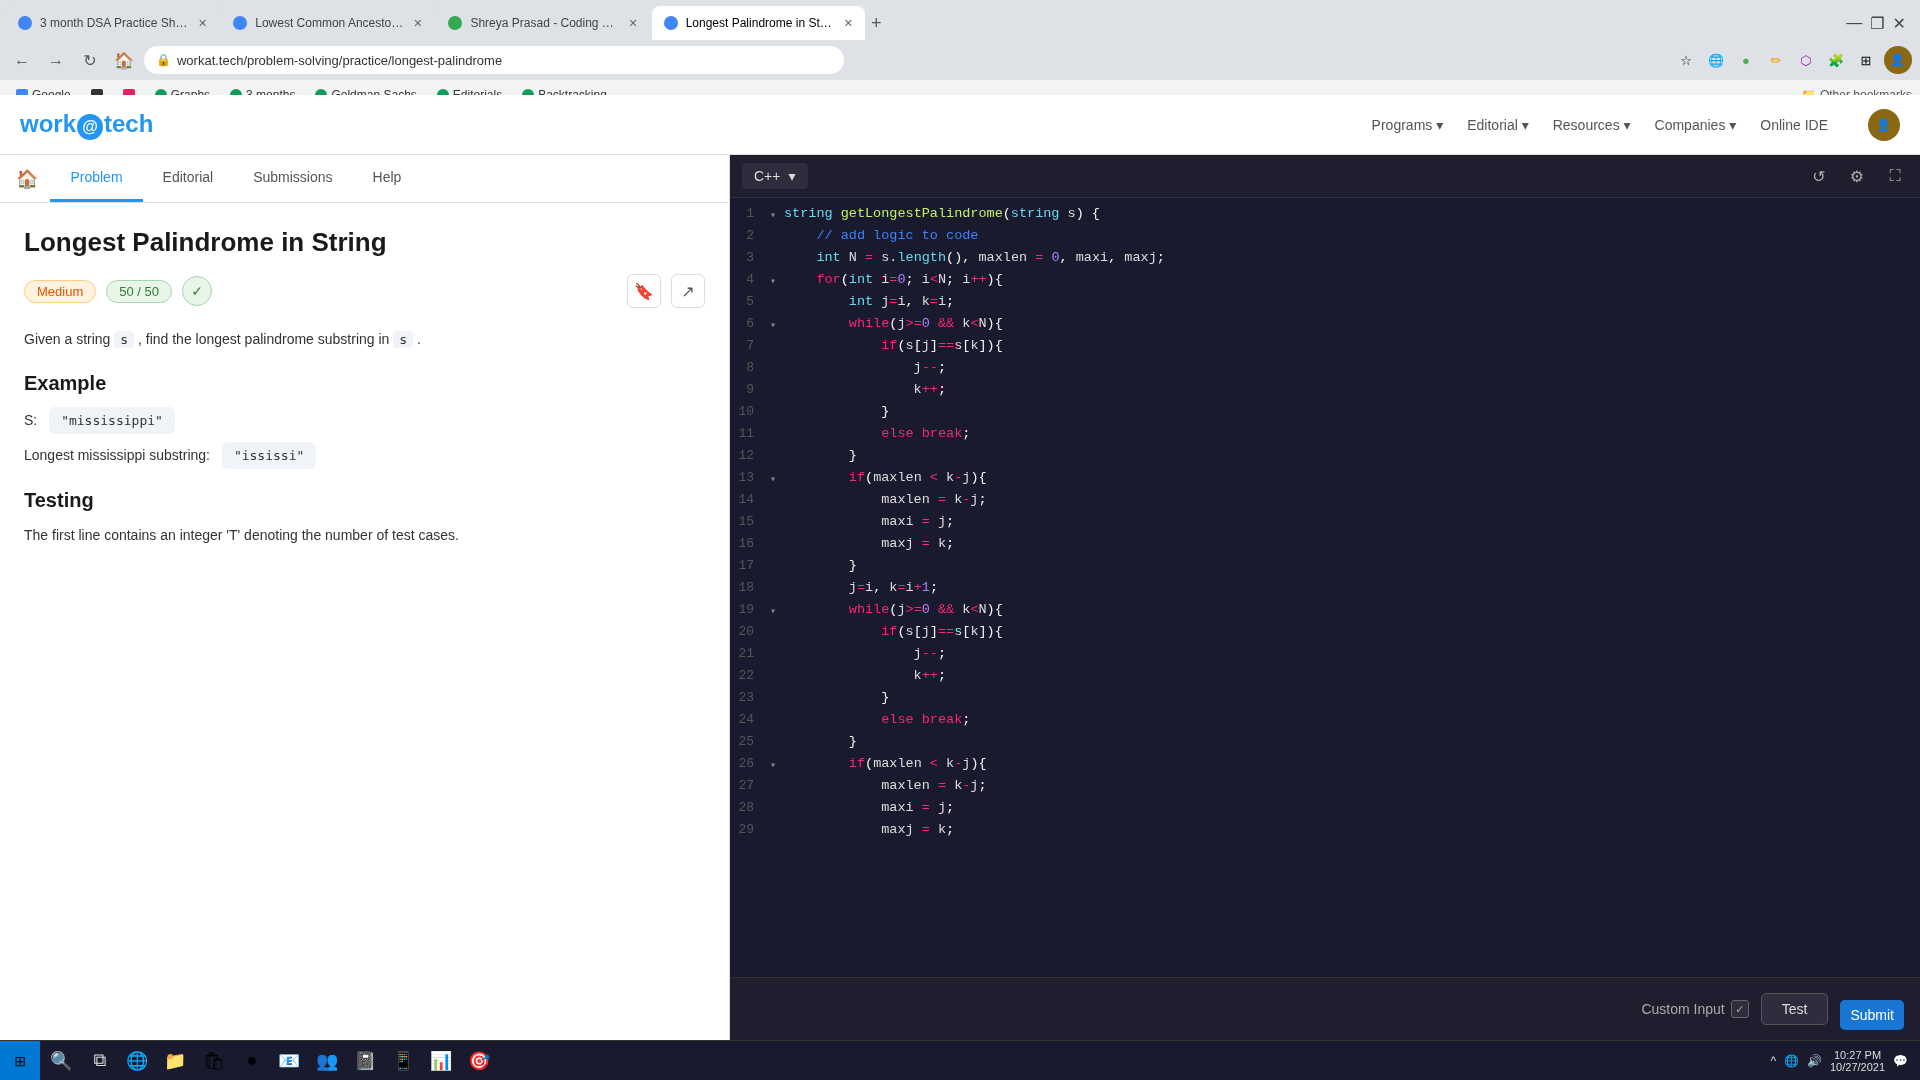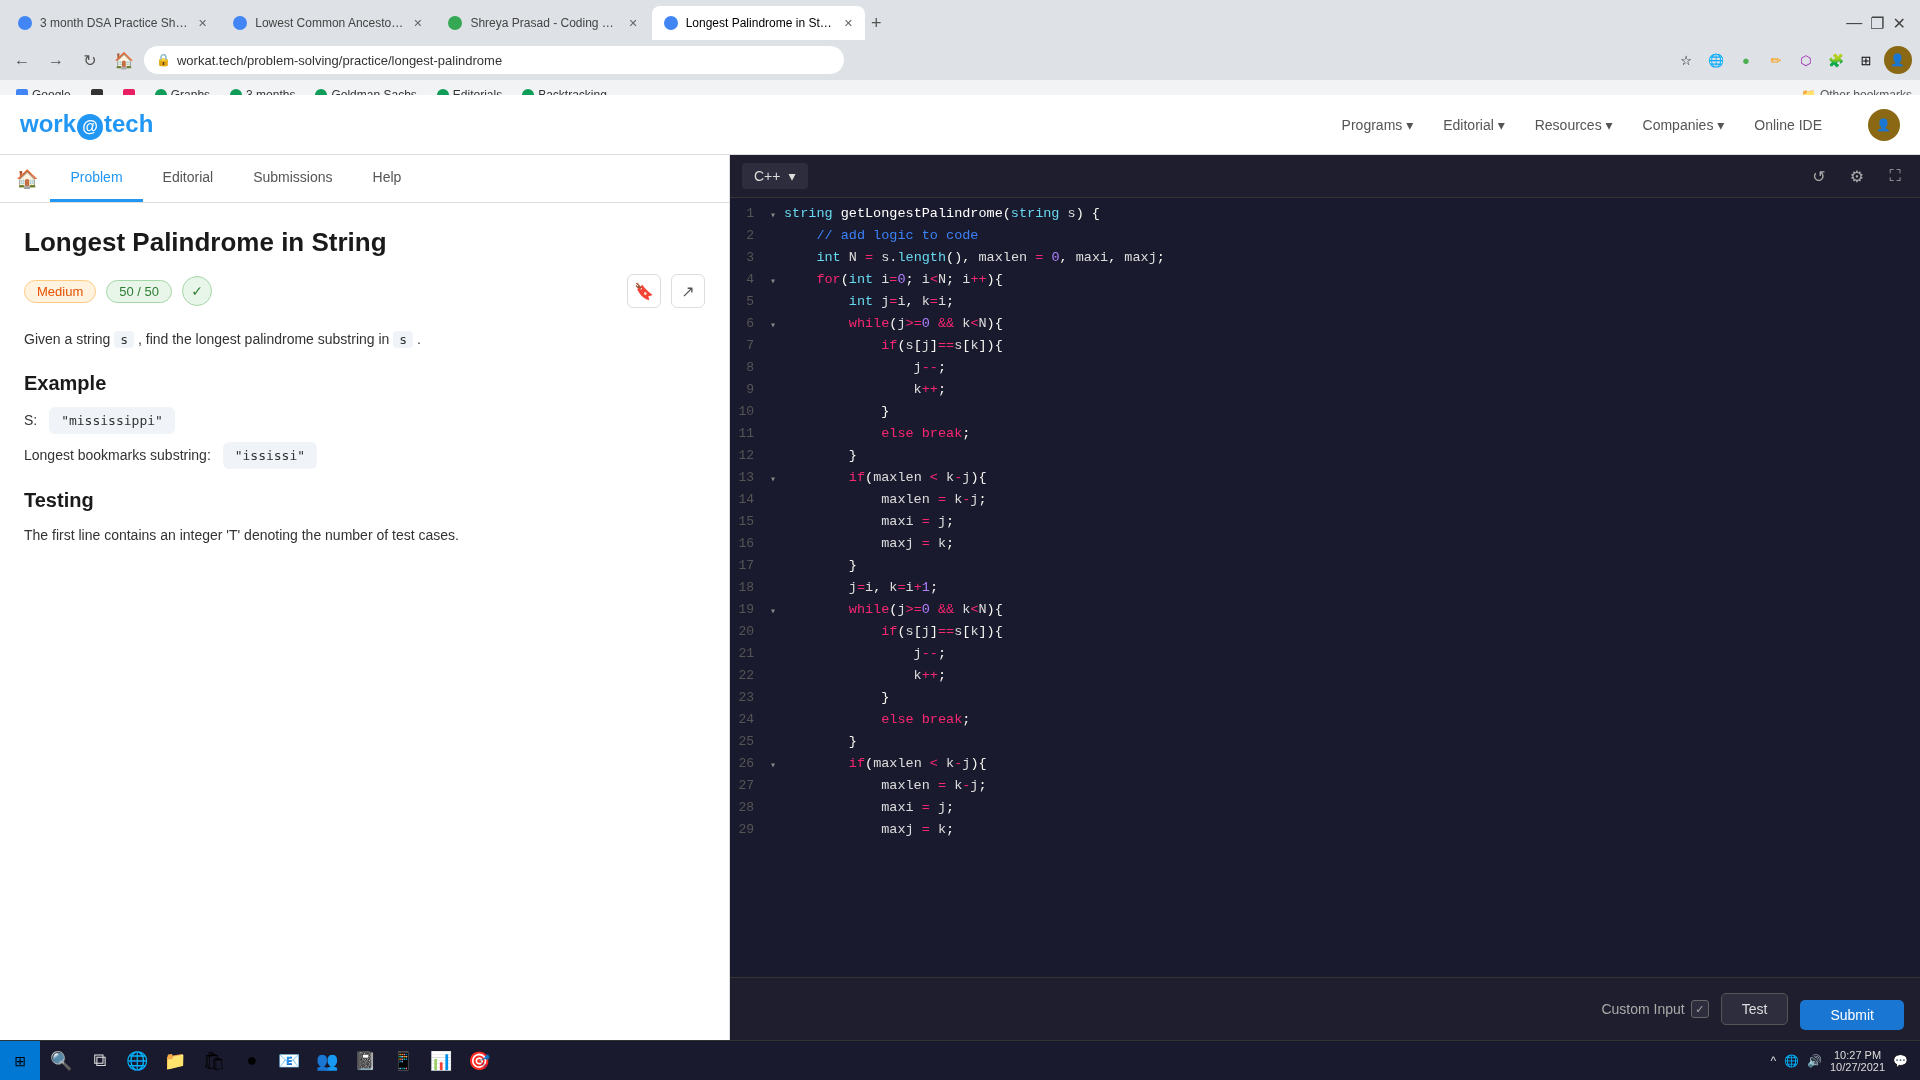--- a/index.html
+++ b/index.html
@@ -36,21 +36,21 @@
     .bm-circle { background: #0f9d58; border-radius: 50%; }
     .other-bookmarks { margin-left: auto; font-size: 12px; color: #555; display: flex; align-items: center; gap: 4px; }
 
     
     .page { display: flex; flex-direction: column; height: calc(1080px - 95px - 40px); }
 
     
     .top-nav { height: 60px; display: flex; align-items: center; padding: 0 20px; border-bottom: 1px solid #ddd; background: #fff; }
     .logo { font-size: 24px; font-weight: bold; color: #333; margin-right: auto; }
     .logo span { color: #2196f3; }
-    .nav-links { display: flex; gap: 30px; }
+    .nav-links { display: flex; gap: 24px; }
     .nav-link { font-size: 14px; color: #555; cursor: pointer; display: flex; align-items: center; gap: 4px; }
     .nav-avatar { width: 32px; height: 32px; border-radius: 50%; background: #8b6914; display: flex; align-items: center; justify-content: center; color: white; font-size: 12px; margin-left: 16px; }
 
     
     .main-content { display: flex; flex: 1; overflow: hidden; }
 
     
     .left-panel { width: 730px; flex-shrink: 0; display: flex; flex-direction: column; border-right: 1px solid #ddd; overflow: hidden; }
 
     .tabs-row { display: flex; align-items: center; border-bottom: 1px solid #ddd; padding: 0 16px; background: #fff; }
@@ -86,21 +86,21 @@
     .code-editor { flex: 1; overflow-y: auto; background: #1a1a2e; padding: 8px 0; font-family: 'Courier New', Courier, monospace; font-size: 13.5px; }
     .code-line { display: flex; align-items: flex-start; min-height: 22px; padding: 0 4px; }
     .line-num { width: 36px; text-align: right; color: #555; padding-right: 16px; flex-shrink: 0; user-select: none; font-size: 13px; }
     .line-arrow { width: 14px; color: #888; flex-shrink: 0; font-size: 10px; padding-top: 3px; }
     .line-content { color: #ddd; white-space: pre; }       
 
     .editor-footer { display: flex; align-items: center; justify-content: flex-end; padding: 10px 16px; background: #1e1e2e; border-top: 1px solid #333; gap: 12px; }
     .custom-input-label { color: #aaa; font-size: 14px; display: flex; align-items: center; gap: 6px; }
     .custom-input-check { width: 18px; height: 18px; border: 1px solid #666; background: #2d2d3d; border-radius: 3px; display: flex; align-items: center; justify-content: center; color: #aaa; font-size: 11px; cursor: pointer; }
     .btn-test { background: #2d2d3d; color: #ddd; border: 1px solid #555; padding: 7px 20px; border-radius: 5px; font-size: 14px; cursor: pointer; }
-    .btn-submit { background: #1976d2; color: #fff; border: none; padding: 7px 30px; border-radius: 5px; font-size: 14px; cursor: pointer; font-weight: 500; margin-top: 12px; }
+    .btn-submit { background: #1976d2; color: #fff; border: none; padding: 7px 10px; border-radius: 5px; font-size: 14px; cursor: pointer; font-weight: 500; margin-top: 12px; }
 
     
     .taskbar { height: 40px; background: #1a1a2e; display: flex; align-items: center; position: fixed; bottom: 0; left: 0; right: 0; z-index: 100; border-top: 1px solid #333; }
     .taskbar-start { width: 40px; height: 40px; display: flex; align-items: center; justify-content: center; background: #0078d4; cursor: pointer; }
     .taskbar-icons { display: flex; gap: 2px; padding: 0 4px; }
     .taskbar-icon { width: 36px; height: 36px; display: flex; align-items: center; justify-content: center; cursor: pointer; border-radius: 4px; font-size: 18px; }
     .taskbar-right { margin-left: auto; display: flex; align-items: center; gap: 8px; padding-right: 12px; color: #ddd; font-size: 12px; }
     .taskbar-time { display: flex; flex-direction: column; align-items: center; font-size: 11px; color: #ddd; }
 
     
@@ -247,21 +247,21 @@
 
 
         <div class="section-title">Example</div>
 
         <div class="example-block">
           <p class="example-label">
             <span>S:</span>
             <code class="code-block" style="margin-left:8px;">"mississippi"</code>
           </p>
           <p class="example-label" style="margin-top:8px;">
-            <span>Longest bookmarks substring:</span>
+            <span>Longest mississippi substring:</span>
             <code class="code-block" style="margin-left:8px;">"ississi"</code>
           </p>
         </div>
 
         <div class="section-title">Testing</div>
 
 
         <p class="problem-text">The first line contains an integer 'T' denoting the number of test cases.</p>
       </div>
     </div>
@@ -276,21 +276,21 @@
           <span class="editor-tool">↺</span>
           <span class="editor-tool">⚙</span>
           <span class="editor-tool">⛶</span>
         </div>
       </div>
 
       <div class="code-editor" id="code-editor-lines">
       <div class="code-line">
             <span class="line-num">1</span>
             <span class="line-arrow">▾</span>
-            <span class="line-content"><span style="color:#66d9ef">string</span> <span style="color:#ffffff">getLongestPalindrome</span><span style="color:#f8f8f2">(</span><span style="color:#66d9ef">string</span> s<span style="color:#f8f8f2">) {</span></span>
+            <span class="line-content"><span style="color:#66d9ef">string</span> <span style="color:#bef264">getLongestPalindrome</span><span style="color:#f8f8f2">(</span><span style="color:#66d9ef">string</span> s<span style="color:#f8f8f2">) {</span></span>
           </div>
           <div class="code-line">
             <span class="line-num">2</span>
             <span class="line-arrow"></span>
             <span class="line-content">    <span style="color:#3b82f6">// add logic to code</span></span>
           </div>
           <div class="code-line">
             <span class="line-num">3</span>
             <span class="line-arrow"></span>
             <span class="line-content">    <span style="color:#66d9ef">int</span> N <span style="color:#f92672">=</span> s.<span style="color:#66d9ef">length</span><span style="color:#f8f8f2">(),</span> maxlen <span style="color:#f92672">=</span> <span style="color:#ae81ff">0</span><span style="color:#f8f8f2">,</span> maxi<span style="color:#f8f8f2">,</span> maxj<span style="color:#f8f8f2">;</span></span>

